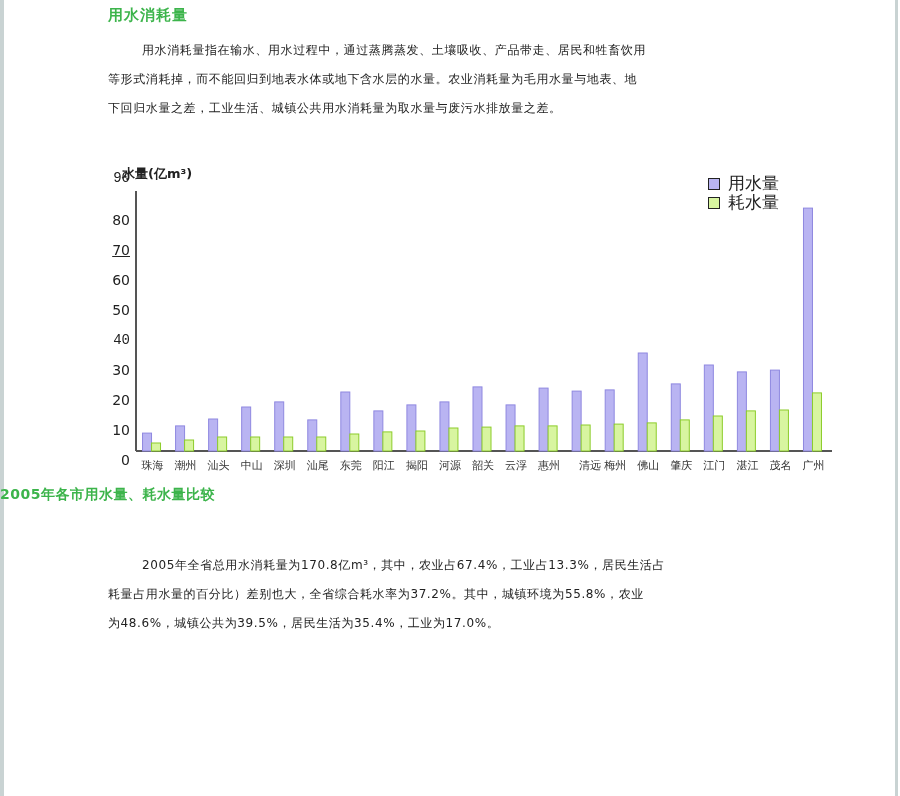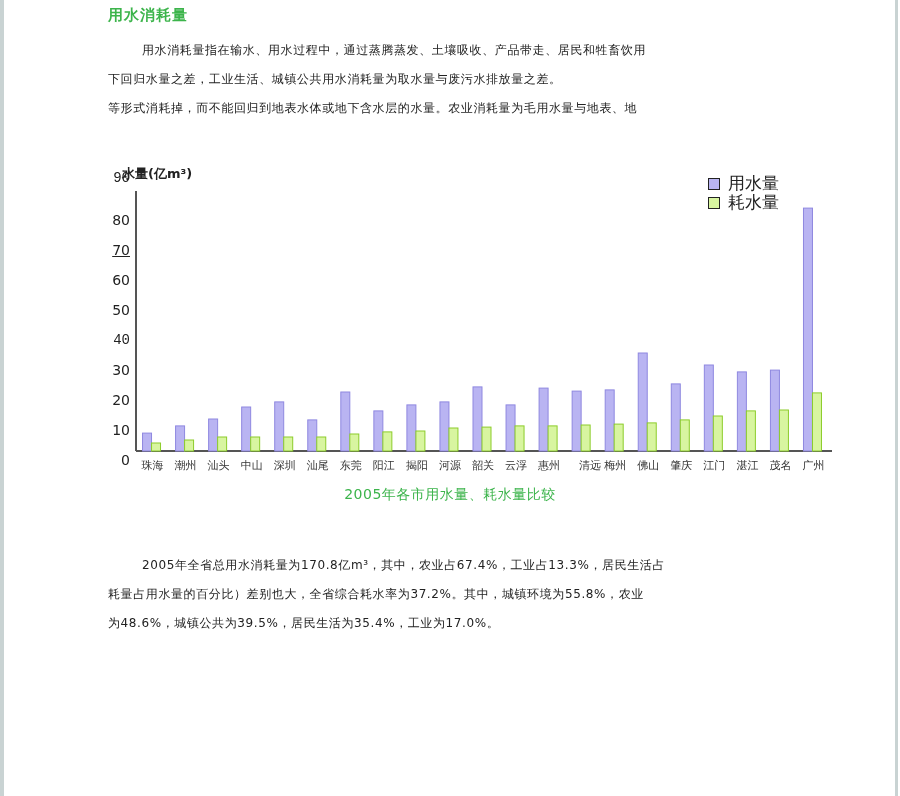--- a/index.html
+++ b/index.html
@@ -7,40 +7,40 @@
        font-family:"DejaVu Sans","Liberation Sans",sans-serif;color:#222;}
   .page-border-left{position:absolute;left:0;top:0;width:4px;height:796px;background:#c9d3d3;}
   .page-border-right{position:absolute;right:2px;top:0;width:3px;height:796px;background:#c9d3d3;}
   .section-title{position:absolute;left:108px;top:6px;font-size:15px;font-weight:bold;color:#3cb44b;letter-spacing:1px;}
   .para{position:absolute;font-size:12px;line-height:29px;color:#222;letter-spacing:0.6px;}
   .para1{left:108px;top:36px;width:710px;}
   .para2{left:108px;top:551px;width:720px;}
   .para p{margin:0;}
   .indent{padding-left:34px;}
   .chart{position:absolute;left:0;top:0;width:798px;height:540px;}
-  .chart-title{position:absolute;left:0;width:900px;top:486px;text-align:center;font-size:14px;font-weight:normal;color:#3cb44b;letter-spacing:0.5px;}
+  .chart-title{position:absolute;left:0;width:900px;top:486px;text-align:left;font-size:14px;font-weight:bold;color:#3cb44b;letter-spacing:0.5px;}
   .ylabel{position:absolute;left:122px;top:165px;font-size:13px;font-weight:bold;color:#222;}
   .ytick{position:absolute;left:108px;width:22px;text-align:right;font-size:14px;color:#222;}
   .xlabel{position:absolute;font-size:11px;color:#333;text-align:center;width:30px;top:458px;}
   .legend{position:absolute;left:708px;top:174px;font-size:17px;color:#222;}
   .legend-item{display:flex;align-items:center;height:19px;}
   .swatch{width:12px;height:12px;border:1.5px solid #222;margin-right:8px;box-sizing:border-box;}
 </style>
 </head>
 <body>
 
 <div class="page-border-left"></div>
 <div class="page-border-right"></div>
 
 <div class="section-title">用水消耗量</div>
 
 <div class="para para1">
   <p class="indent">用水消耗量指在输水、用水过程中，通过蒸腾蒸发、土壤吸收、产品带走、居民和牲畜饮用</p>
+  <p>等形式消耗掉，而不能回归到地表水体或地下含水层的水量。农业消耗量为毛用水量与地表、地</p>
   <p>下回归水量之差，工业生活、城镇公共用水消耗量为取水量与废污水排放量之差。</p>
-  <p>等形式消耗掉，而不能回归到地表水体或地下含水层的水量。农业消耗量为毛用水量与地表、地</p>
 </div>
 
 <div class="chart">
   <div class="ylabel">水量(亿m³)</div>
   <div id="yticks">
       <div class="ytick" style="top: 452px;">0</div>
       <div class="ytick" style="top: 422px;">10</div>
       <div class="ytick" style="top: 392px;">20</div>
       <div class="ytick" style="top: 362px;">30</div>
       <div class="ytick" style="top: 332px; font-family: Liberation Mono, monospace;">40</div>

